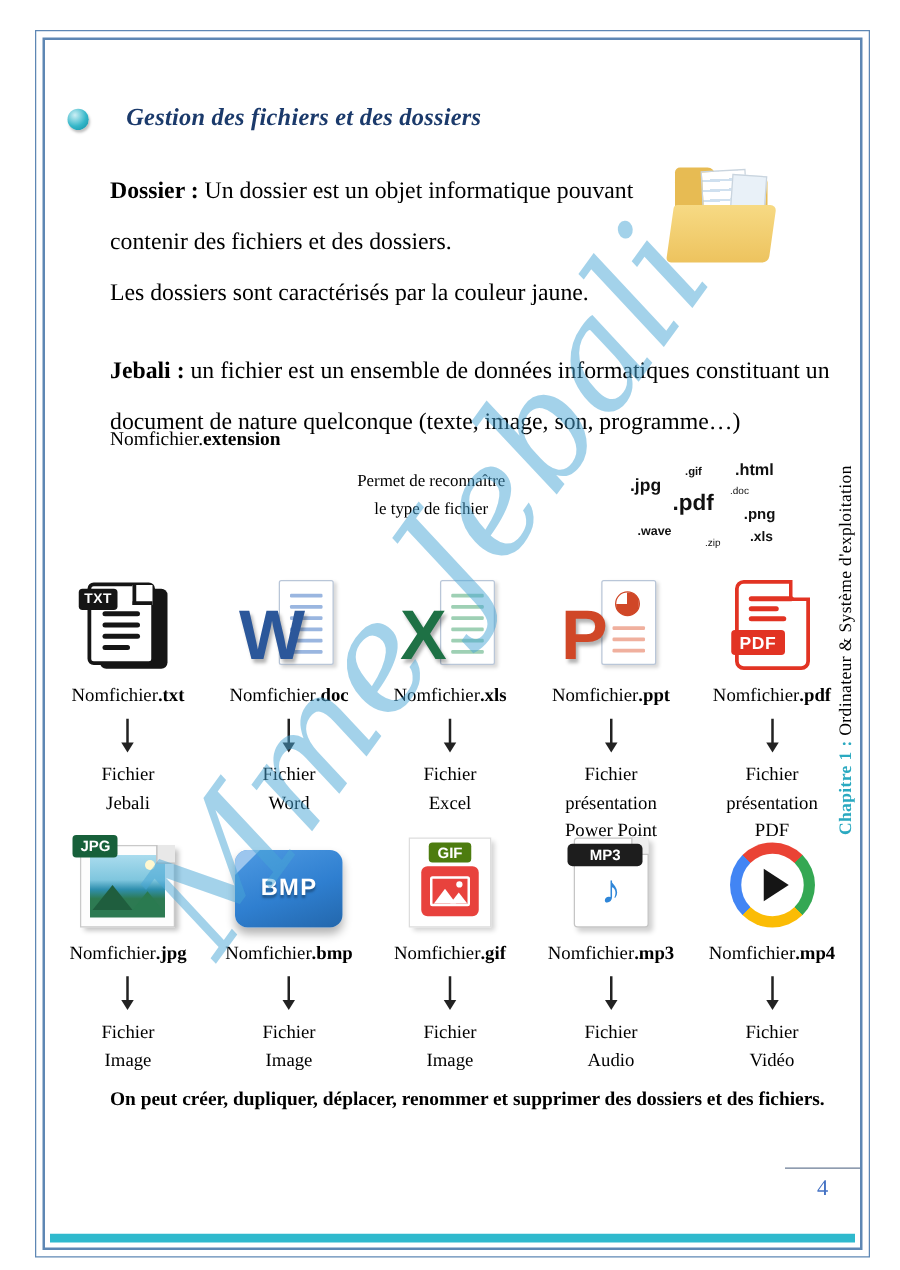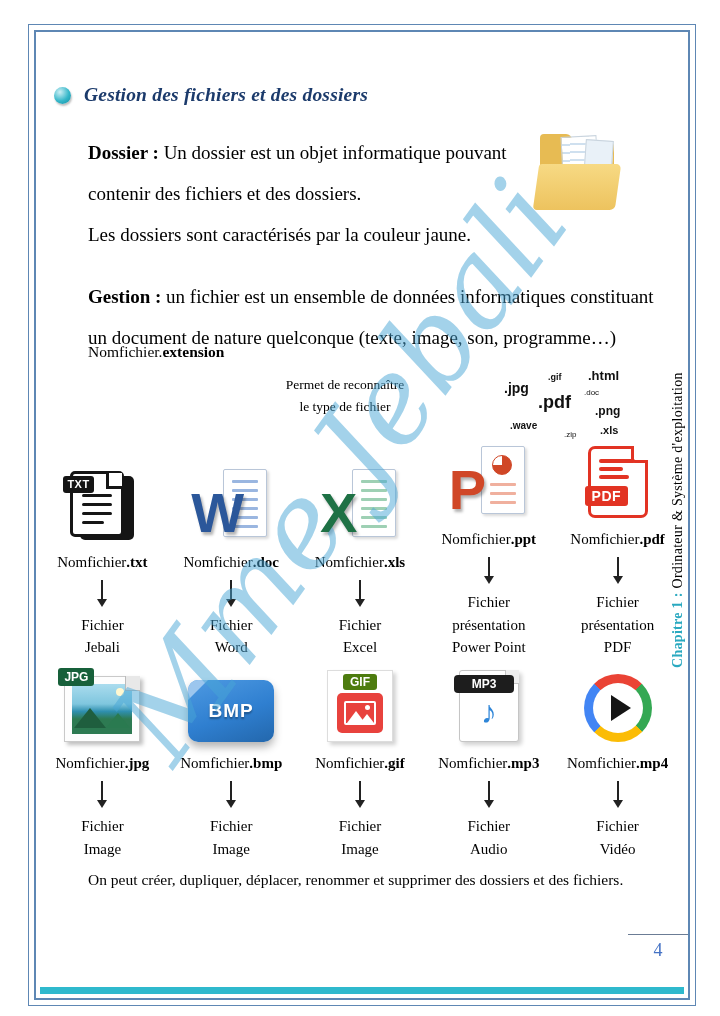--- a/index.html
+++ b/index.html
@@ -5,21 +5,21 @@
   html,body{margin:0;padding:0;background:#fff;}
   .page{position:relative;width:720px;height:1016px;background:#fff;overflow:hidden;
         font-family:"Liberation Serif",serif;color:#000;}
 
   
   .frame-outer{position:absolute;left:28px;top:24px;right:24px;bottom:10px;border:1.5px solid #5e87b4;}
   .frame-inner{position:absolute;left:34px;top:30px;right:30px;bottom:16px;border:2.5px solid #5e87b4;}
   .bottom-bar{position:absolute;left:40px;right:36px;bottom:22px;height:7px;background:#2fb9cd;}
 
   
-  .title-row{position:absolute;left:54px;top:84px;display:flex;align-items:center;gap:13px;z-index:2;}
+  .title-row{position:absolute;left:54px;top:84px;display:flex;align-items:center;gap:30px;z-index:2;}
   .bullet{width:17px;height:17px;border-radius:50%;
           background:radial-gradient(circle at 35% 30%,#cdeff5,#35b7c9 55%,#128ba1);
           box-shadow:1px 2px 2px rgba(0,0,0,.25);}
   .title{margin:0;font-size:19.5px;font-weight:bold;font-style:italic;color:#1b3a6b;letter-spacing:.2px;}
 
   
   .para{position:absolute;font-size:19px;line-height:2.15;z-index:2;}
   .dossier{left:88px;top:133px;width:462px;}
   .fichier{left:88px;top:277px;width:578px;}
   .b{font-weight:bold;}
@@ -36,21 +36,21 @@
   .cw2{left:90px;top:2px;font-size:13px;}
   .cw3{left:86px;top:22px;font-size:8px;font-weight:normal;}
   .cw4{left:40px;top:26px;font-size:18px;}
   .cw5{left:97px;top:38px;font-size:12px;}
   .cw6{left:12px;top:54px;font-size:10px;}
   .cw7{left:66px;top:64px;font-size:8px;font-weight:normal;}
   .cw8{left:102px;top:58px;font-size:11px;}
 
   
   .file-row{position:absolute;left:38px;right:38px;display:flex;z-index:2;}
-  .row1{top:426px;align-items:flex-end;}
+  .row1{top:444px;}
   .row2{top:658px;}
   .fcol{flex:1;display:flex;flex-direction:column;align-items:center;}
   .icon-box{height:92px;display:flex;align-items:flex-end;justify-content:center;padding-bottom:4px;}
   .row2 .icon-box{height:84px;}
   .fname{margin-top:9px;font-size:15px;white-space:nowrap;}
   .arrow{position:relative;width:2px;height:24px;background:#222;margin:9px auto 10px;}
   .arrow::after{content:"";position:absolute;left:-4px;bottom:-8px;border:5px solid transparent;border-top:8px solid #222;}
   .fdesc{font-size:15px;text-align:center;line-height:1.5;}
 
   
@@ -129,21 +129,21 @@
   .folder-icon{position:absolute;left:534px;top:126px;width:88px;height:92px;z-index:2;}
   .fi-back{position:absolute;left:6px;top:16px;width:74px;height:62px;background:#e7bb53;border-radius:4px;}
   .fi-tab{position:absolute;left:6px;top:8px;width:32px;height:12px;background:#e7bb53;border-radius:4px 6px 0 0;}
   .fi-paper1{position:absolute;left:28px;top:10px;width:34px;height:58px;border:1px solid #c9d4de;transform:rotate(-3deg);
              background:repeating-linear-gradient(#fff 0 6px,#cfe0ef 6px 8px);}
   .fi-paper2{position:absolute;left:50px;top:14px;width:26px;height:52px;background:#e9f1f8;border:1px solid #c9d4de;transform:rotate(4deg);}
   .fi-front{position:absolute;left:2px;top:38px;width:82px;height:46px;border-radius:3px 5px 5px 4px;
             background:linear-gradient(180deg,#f7da84,#edc35e);transform:skewX(-8deg);}
 
   
-  .conclusion{position:absolute;left:88px;top:864px;width:592px;font-weight:normal;font-size:15.5px;line-height:2.0;z-index:2;}
+  .conclusion{position:absolute;left:88px;top:864px;width:592px;font-weight:bold;font-size:15.5px;line-height:2.0;z-index:2;}
 
   
   .sidebar-text{position:absolute;right:34px;top:318px;height:350px;writing-mode:vertical-rl;transform:rotate(180deg);
                 font-size:14px;letter-spacing:.3px;white-space:nowrap;z-index:3;}
   .sidebar-chapter{color:#2aa9c0;font-weight:bold;}
 
   
   .footer-rule{position:absolute;left:628px;top:934px;width:60px;border-top:1.3px solid #6b7c95;}
   .page-number{position:absolute;left:628px;top:940px;width:60px;text-align:center;font-size:18px;color:#4472c4;}
 
@@ -173,21 +173,21 @@
 
   <div class="folder-icon">
     <div class="fi-tab"></div>
     <div class="fi-back"></div>
     <div class="fi-paper1"></div>
     <div class="fi-paper2"></div>
     <div class="fi-front"></div>
   </div>
 
   <div class="para fichier">
-    <span class="b">Gestion :</span><span> un fichier est un ensemble de données informatiques constituant un document de nature quelconque (texte, image, son, programme…)</span>
+    <span class="b">Jebali :</span><span> un fichier est un ensemble de données informatiques constituant un document de nature quelconque (texte, image, son, programme…)</span>
   </div>
 
   <div class="ext-line">
     <span><span>Nomfichier.</span><span class="b">extension</span></span>
   </div>
 
   <div class="ext-note">
     <div>Permet de reconnaître</div>
     <div>le type de fichier</div>
   </div>

